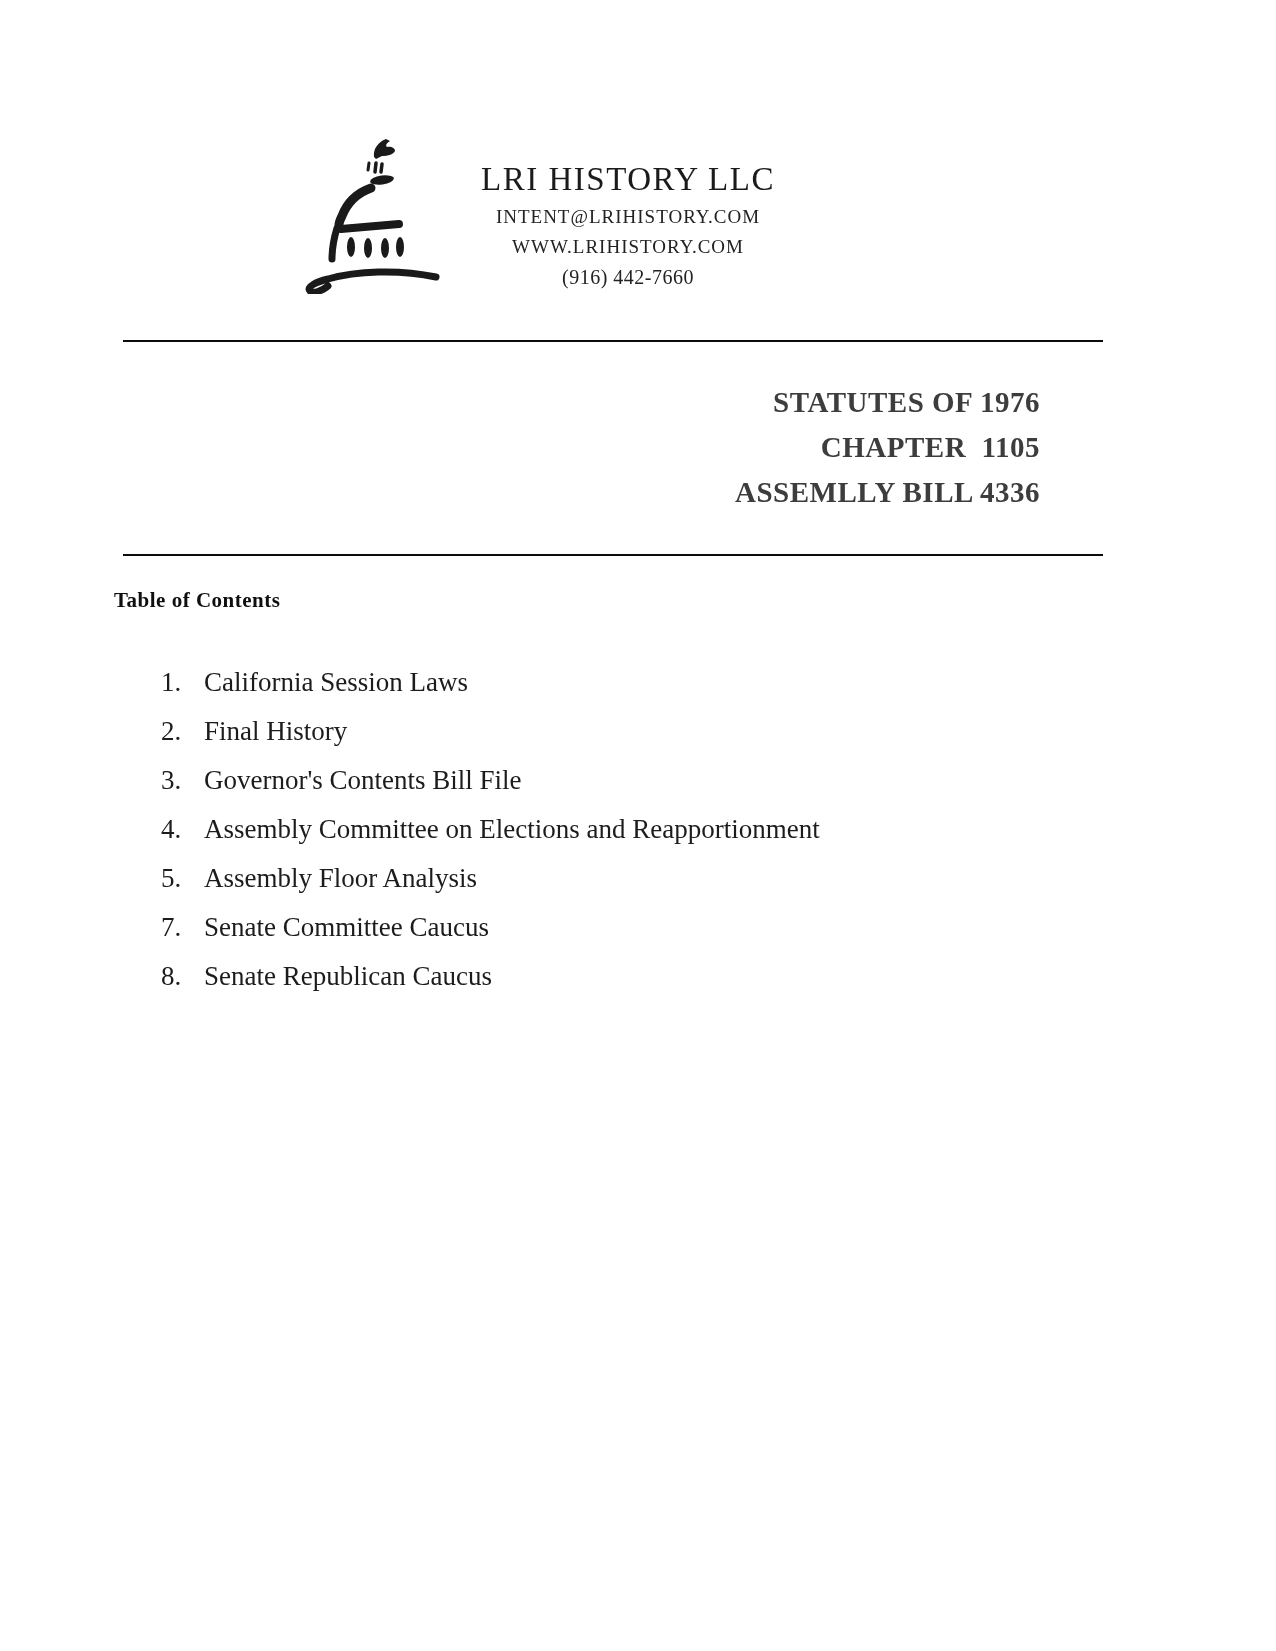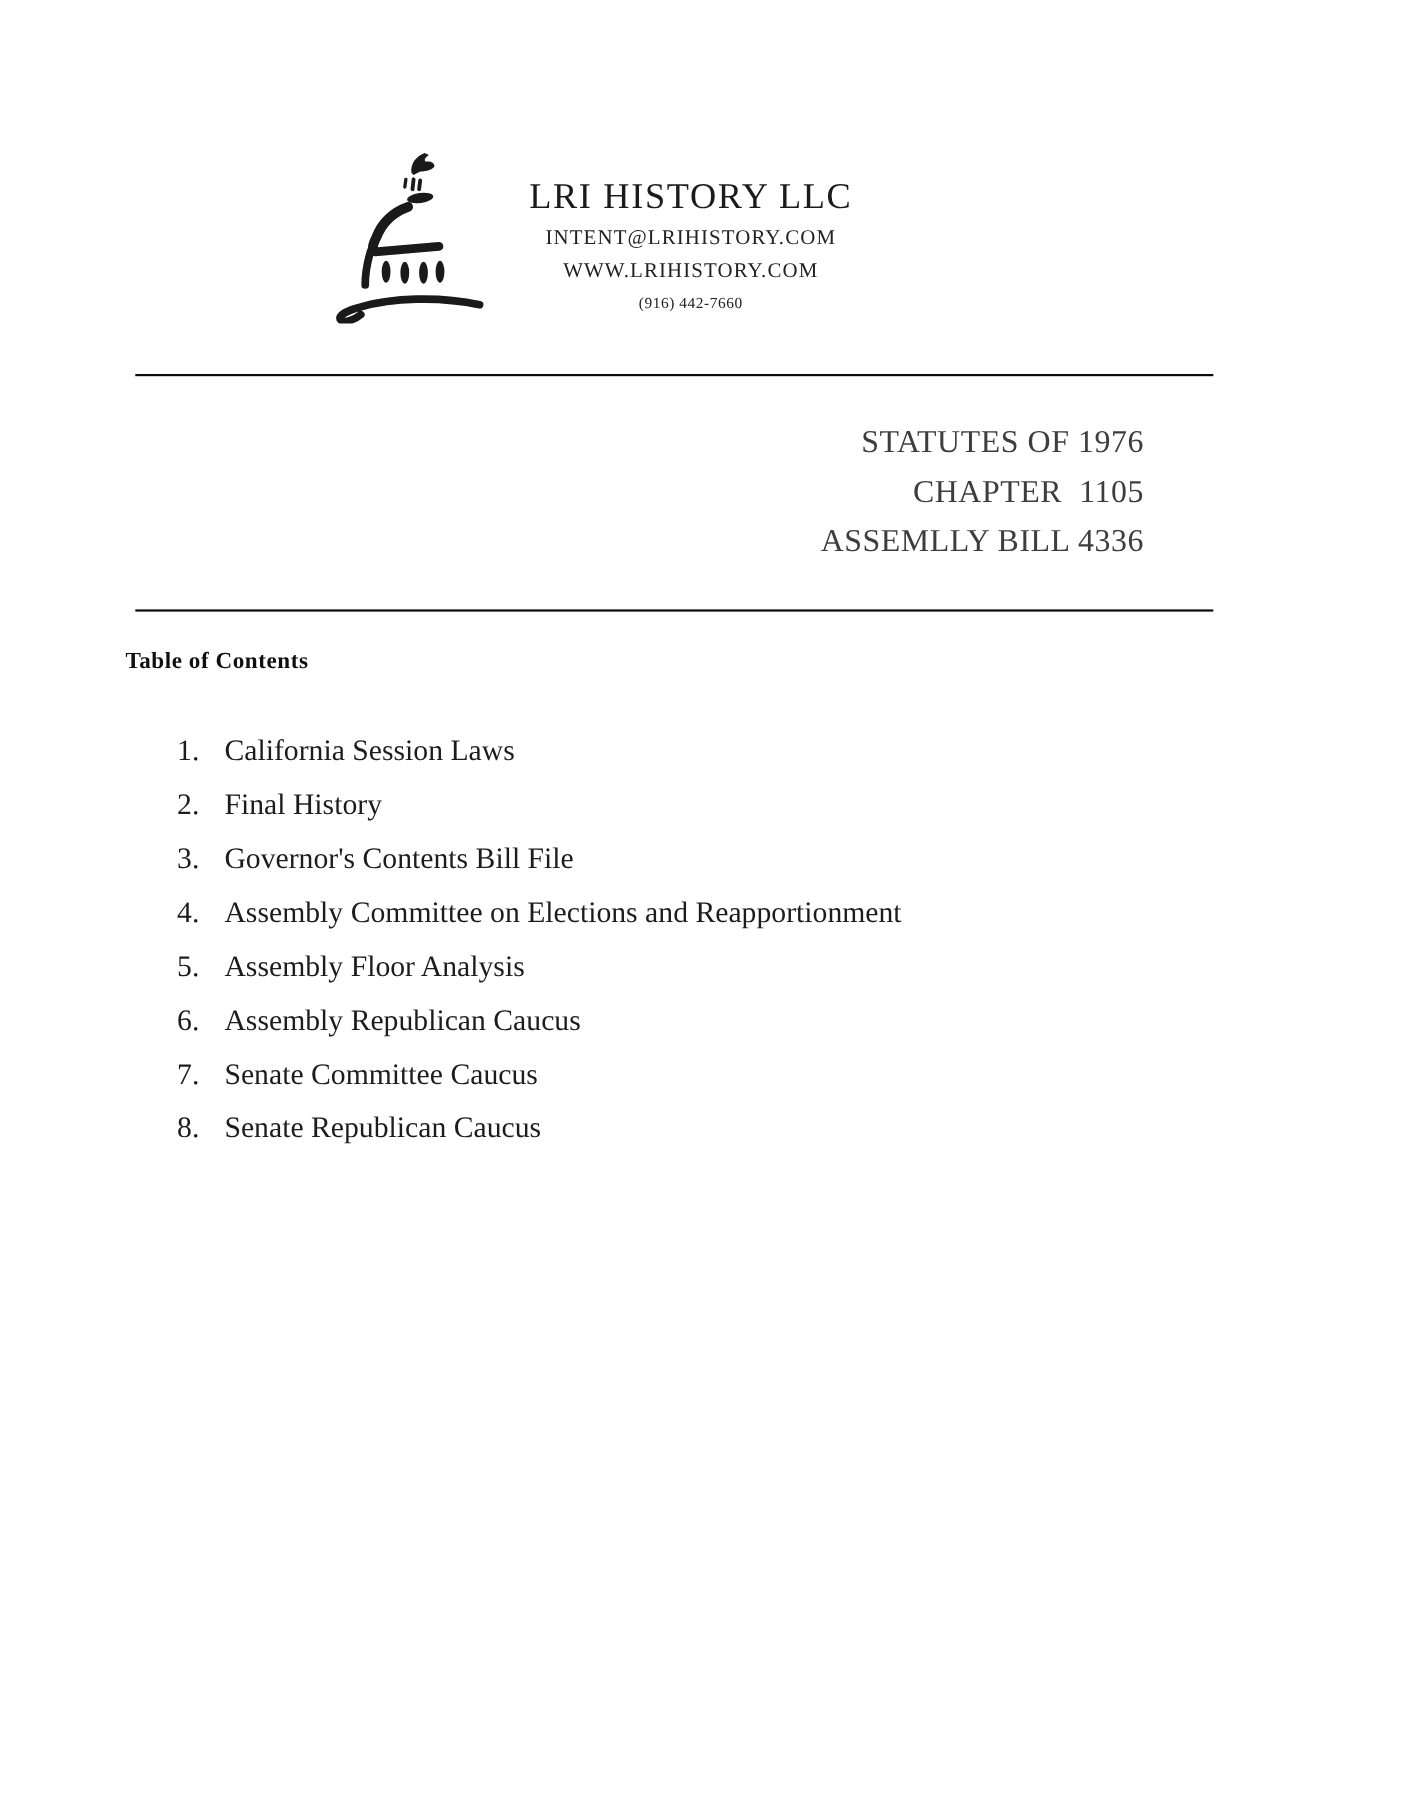--- a/index.html
+++ b/index.html
@@ -41,21 +41,21 @@
     color: #1b1b1b;
   }
   .contact-line {
     font-size: 19px;
     line-height: 22px;
     letter-spacing: 1px;
     margin-top: 8px;
     color: #222222;
   }
   .contact-phone {
-    font-size: 14px;
+    font-size: 20px;
     line-height: 20px;
     letter-spacing: 0.5px;
     margin-top: 9px;
     color: #222222;
   }
 
   
   .rule {
     position: absolute;
     left: 123px;
@@ -67,21 +67,21 @@
   }
   .rule-top { top: 340px; }
   .rule-bottom { top: 554px; }
 
   
   .statutes {
     position: absolute;
     right: 236px;
     top: 380px;
     text-align: right;
-    font-weight: normal;
+    font-weight: bold;
     font-size: 29px;
     line-height: 45px;
     letter-spacing: 0.5px;
     color: #3d3d3d;
   }
   .statutes-line { white-space: pre; }
 
   
   .toc-heading {
     position: absolute;
@@ -177,23 +177,20 @@
     <li class="toc-item">
       <span class="toc-num">3.</span><span class="toc-label">Governor's Contents Bill File</span>
     </li>
     <li class="toc-item">
       <span class="toc-num">4.</span><span class="toc-label">Assembly Committee on Elections and Reapportionment</span>
     </li>
     <li class="toc-item">
       <span class="toc-num">5.</span><span class="toc-label">Assembly Floor Analysis</span>
     </li>
     <li class="toc-item">
-      <span class="toc-num">6.</span><span class="toc-label">Assembly Republican Caucus</span>
-    </li>
-    <li class="toc-item">
       <span class="toc-num">7.</span><span class="toc-label">Senate Committee Caucus</span>
     </li>
     <li class="toc-item">
       <span class="toc-num">8.</span><span class="toc-label">Senate Republican Caucus</span>
     </li>
   </ol>
 
 </div>
 
 </body></html>

